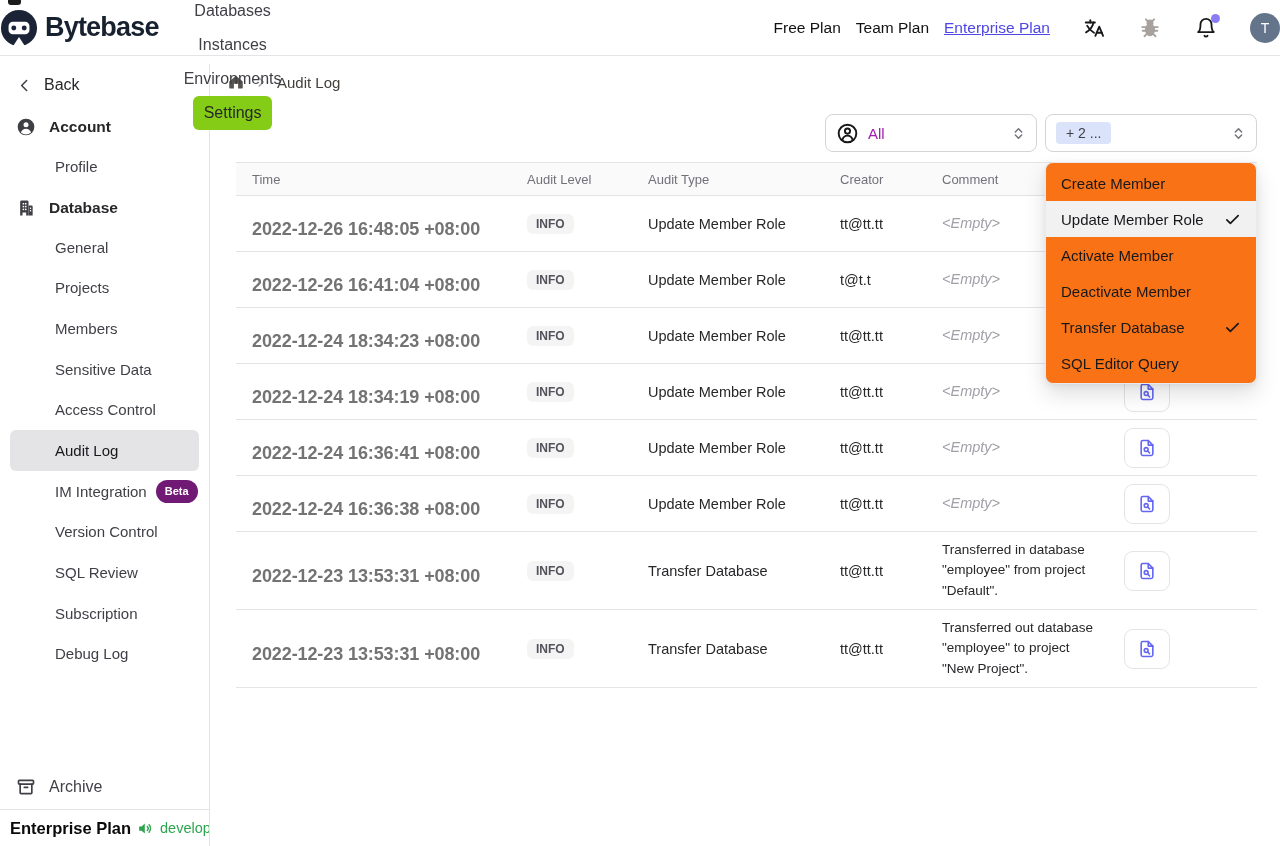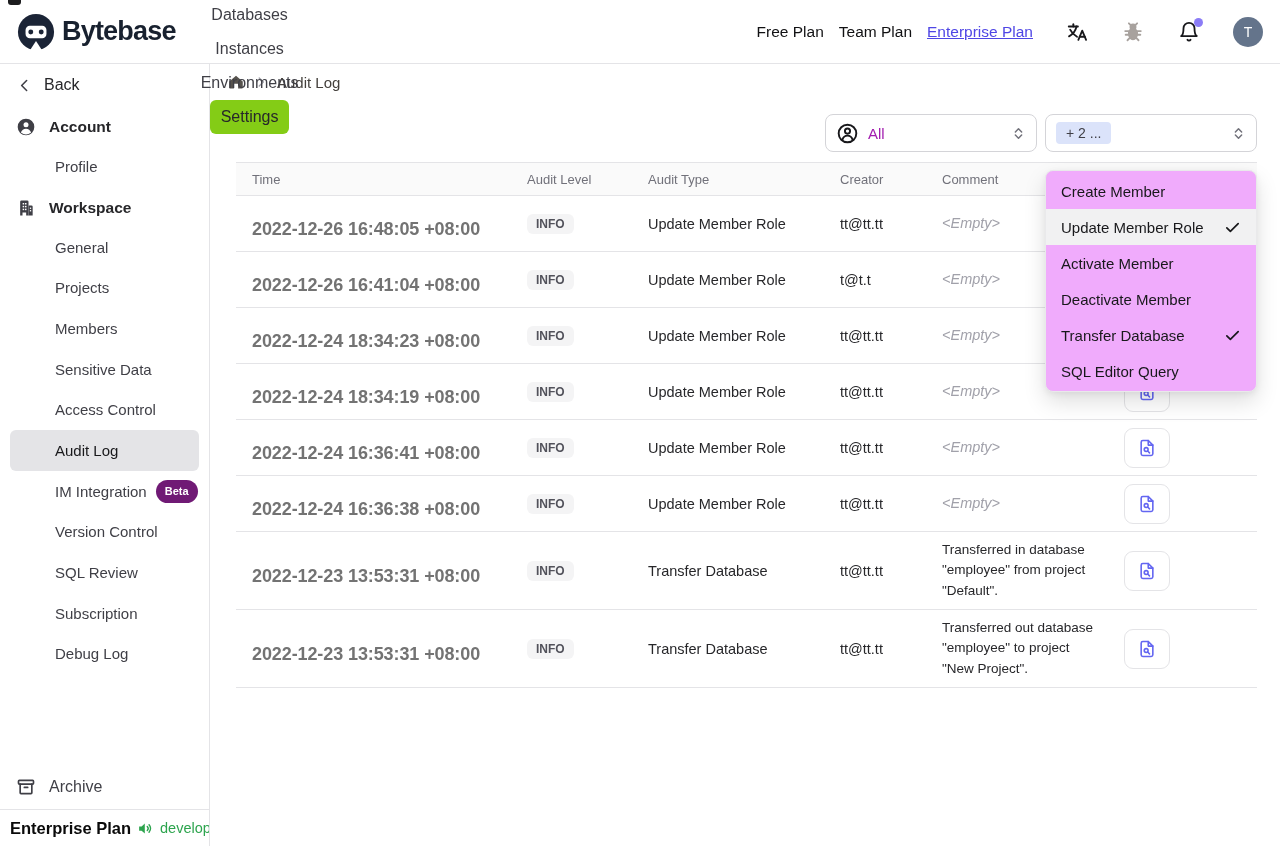--- a/index.html
+++ b/index.html
@@ -4,22 +4,22 @@
 <style>
   * { margin:0; padding:0; box-sizing:border-box; }
   html,body { background:#fff; }
   body { font-family:"Liberation Sans", sans-serif; color:#18181b; }
   #app { position:relative; width:1280px; height:846px; overflow:hidden; background:#fff; }
 
   
   .top-artifact { position:absolute; left:8px; top:0; width:13px; height:5px; background:#1c1c1e; border-radius:0 0 3px 3px; z-index:60; }
 
   
-  .navbar { position:absolute; top:0; left:0; right:0; height:64px; background:#fff;
-            border-bottom:1px solid #e4e4e7; display:flex; align-items:center; padding:0 17px; z-index:40;text-align:center; }
+  .navbar { position:absolute; top:0; left:0; right:0; height:56px; background:#fff;
+            border-bottom:1px solid #e4e4e7; display:flex; align-items:center; padding:0 0; z-index:40;text-align:center; }
   .brand { display:flex; align-items:center; gap:7px; cursor:pointer; }
   .brand svg { width:38px; height:38px; }
   .brand-name { font-size:27px; font-weight:800; letter-spacing:-0.8px; color:#18212f; }
   .main-nav { display:flex; align-items:center; margin-left:14px;flex-direction:column; }
   .nav-link { font-size:16px; color:#3f3f46; padding:8px 11px; border-radius:6px; cursor:pointer; white-space:nowrap; }
   .nav-link.active { background:#84cc16; color:#27272a; }
   .nav-right { margin-left:auto; display:flex; align-items:center; gap:32px; }
   .plan-link { font-size:15.5px; color:#111113; cursor:pointer; white-space:nowrap; }
   .plan-link.accent { color:#4f46e5; text-decoration:underline; }
   .nav-icon { width:24px; height:24px; display:flex; align-items:center; justify-content:center; cursor:pointer; position:relative; }
@@ -74,23 +74,23 @@
   .td.time { font-size:18px; font-weight:600; color:#737373; white-space:nowrap; letter-spacing:-0.1px;margin-top:12px; }
   .level-badge { display:inline-block; background:#f4f4f5; color:#52525b; font-size:12px; font-weight:600; padding:3px 9px; border-radius:6px; }
   .td.type, .td.creator { font-size:14.5px; color:#27272a; white-space:nowrap; }
   .td.comment { font-size:13.5px; color:#27272a; line-height:1.5; padding-right:6px; }
   .td.comment.empty { font-size:14.5px; color:#a1a1aa; font-style:italic; }
   .doc-btn { margin-left:16px; width:46px; height:40px; border:1px solid #e4e4e7; border-radius:9px; background:#fff;
              display:flex; align-items:center; justify-content:center; cursor:pointer; }
   .doc-btn svg { width:20px; height:20px; }
 
   
-  .type-menu { position:absolute; left:835px; top:98px; width:212px; background:#f0abfc; border:1px solid #e9e9eb;
+  .type-menu { position:absolute; left:835px; top:98px; width:212px; background:#f97316; border:1px solid #e9e9eb;
                border-radius:8px; box-shadow:0 10px 22px rgba(0,0,0,0.13), 0 2px 6px rgba(0,0,0,0.06);
-               padding:2px 0; z-index:50;margin-top:8px; }
+               padding:2px 0; z-index:50; }
   .menu-item { height:36px; display:flex; align-items:center; justify-content:space-between; padding:0 15px;
                font-size:15px; color:#18181b; cursor:pointer; white-space:nowrap; }
   .menu-item.highlighted { background:#f1f1f2; }
   .menu-item svg { width:17px; height:17px; flex:none; }
 </style>
 </head>
 <body>
 
 <div id="app">
 
@@ -185,21 +185,21 @@
               <rect x="10.8" y="6" width="1.8" height="1.8" fill="#fff"></rect>
               <rect x="8" y="9.4" width="1.8" height="1.8" fill="#fff"></rect>
               <rect x="10.8" y="9.4" width="1.8" height="1.8" fill="#fff"></rect>
               <rect x="8" y="12.8" width="1.8" height="1.8" fill="#fff"></rect>
               <rect x="10.8" y="12.8" width="1.8" height="1.8" fill="#fff"></rect>
               <path d="M15 9h3.5A1.5 1.5 0 0 1 20 10.5V21h-5z" fill="#3f3f46"></path>
               <rect x="16.6" y="11.5" width="1.6" height="1.6" fill="#fff"></rect>
               <rect x="16.6" y="14.5" width="1.6" height="1.6" fill="#fff"></rect>
             </svg>
           </span>
-          <span>Workspace</span>
+          <span>Database</span>
         </div>
         <div class="side-item">
           <span>General</span>
         </div>
         <div class="side-item">
           <span>Projects</span>
         </div>
         <div class="side-item">
           <span>Members</span>
         </div>

